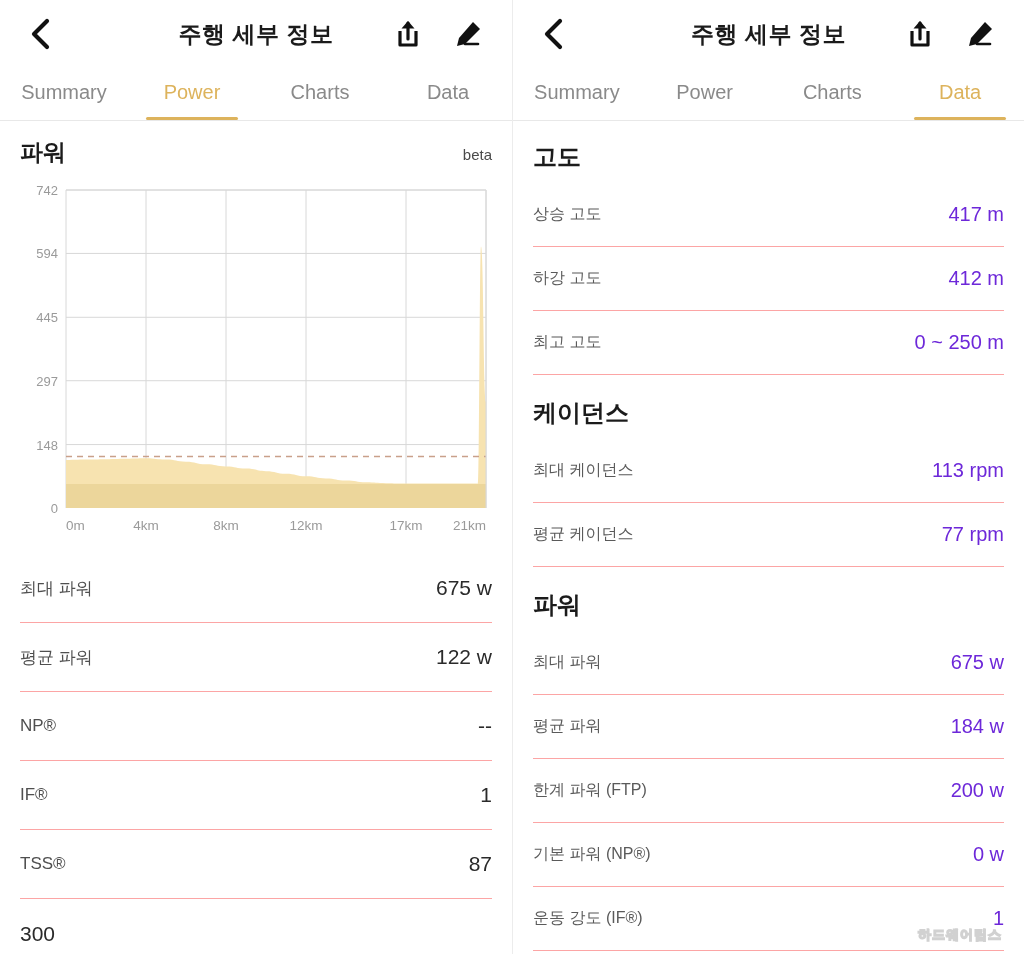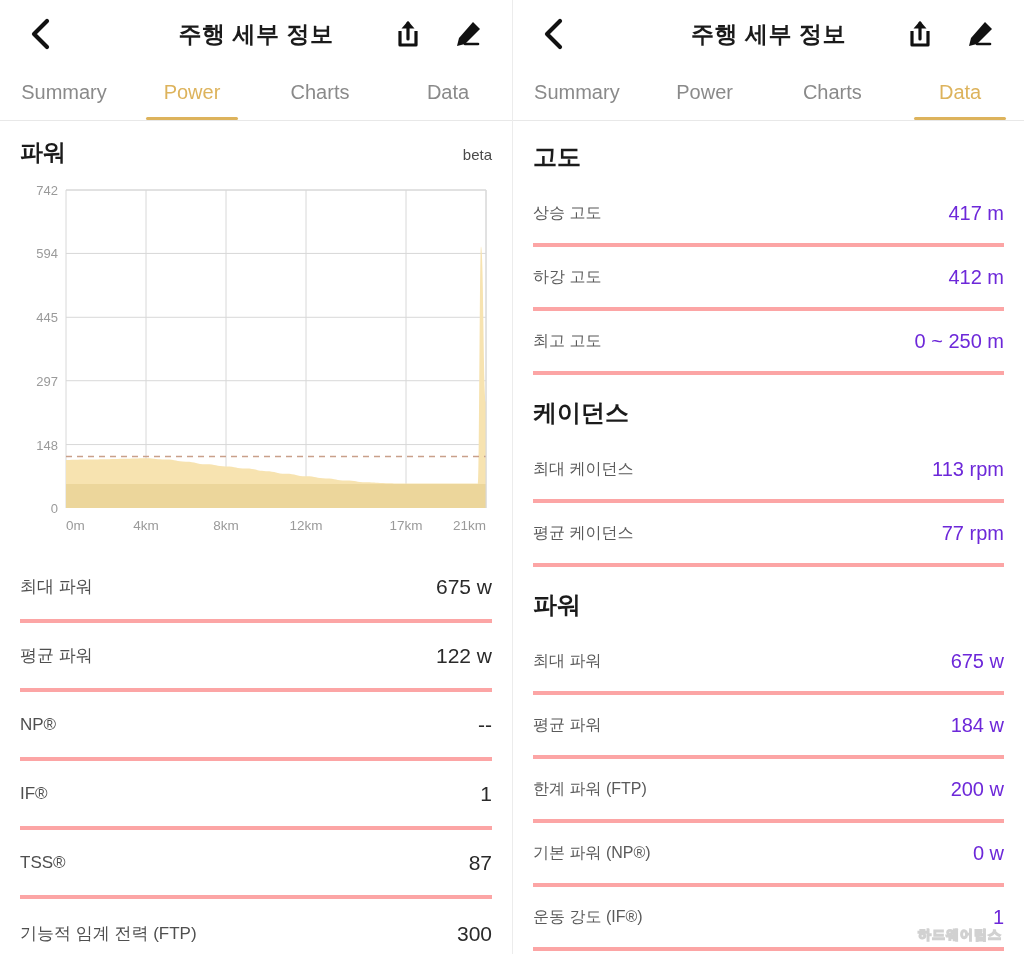--- a/index.html
+++ b/index.html
@@ -56,21 +56,21 @@
   }
   .chart-title { font-size: 23px; font-weight: 700; color: #1b1b1b; }
   .chart-beta { font-size: 15px; color: #4a4a4a; }
   .chart-wrap { padding: 14px 20px 0 20px; }
   .chart-svg { display: block; width: 472px; height: 372px; }
 
   
   .rows { padding: 0 20px; }
   .row {
     height: 69px; display: flex; align-items: center;
-    justify-content: space-between; border-bottom: 4px solid #fca5a5;
+    justify-content: space-between; border-bottom: 1px solid #fca5a5;
   }
   .row:last-child { border-bottom: none; }
   .row-label { font-size: 17px; color: #4f4f4f; }
   .row-value { font-size: 21px; color: #2a2a2a; }
 
   
   .panel.right .row { height: 64px; }
   .panel.right .row-label { font-size: 16px; color: #5a5a5a; }
   .panel.right .row-value { font-size: 20px; color: #6d28d9; }
 
@@ -181,21 +181,20 @@
       </div>
       <div class="row">
         <span class="row-label">IF®</span>
         <span class="row-value">1</span>
       </div>
       <div class="row">
         <span class="row-label">TSS®</span>
         <span class="row-value">87</span>
       </div>
       <div class="row">
-        <span class="row-label">기능적 임계 전력 (FTP)</span>
         <span class="row-value">300</span>
       </div>
     </div>
   </div>
 
   <div class="panel right">
 
     <div class="topbar">
       <div class="back-btn">
         <svg width="22" height="32" viewBox="0 0 22 32">

